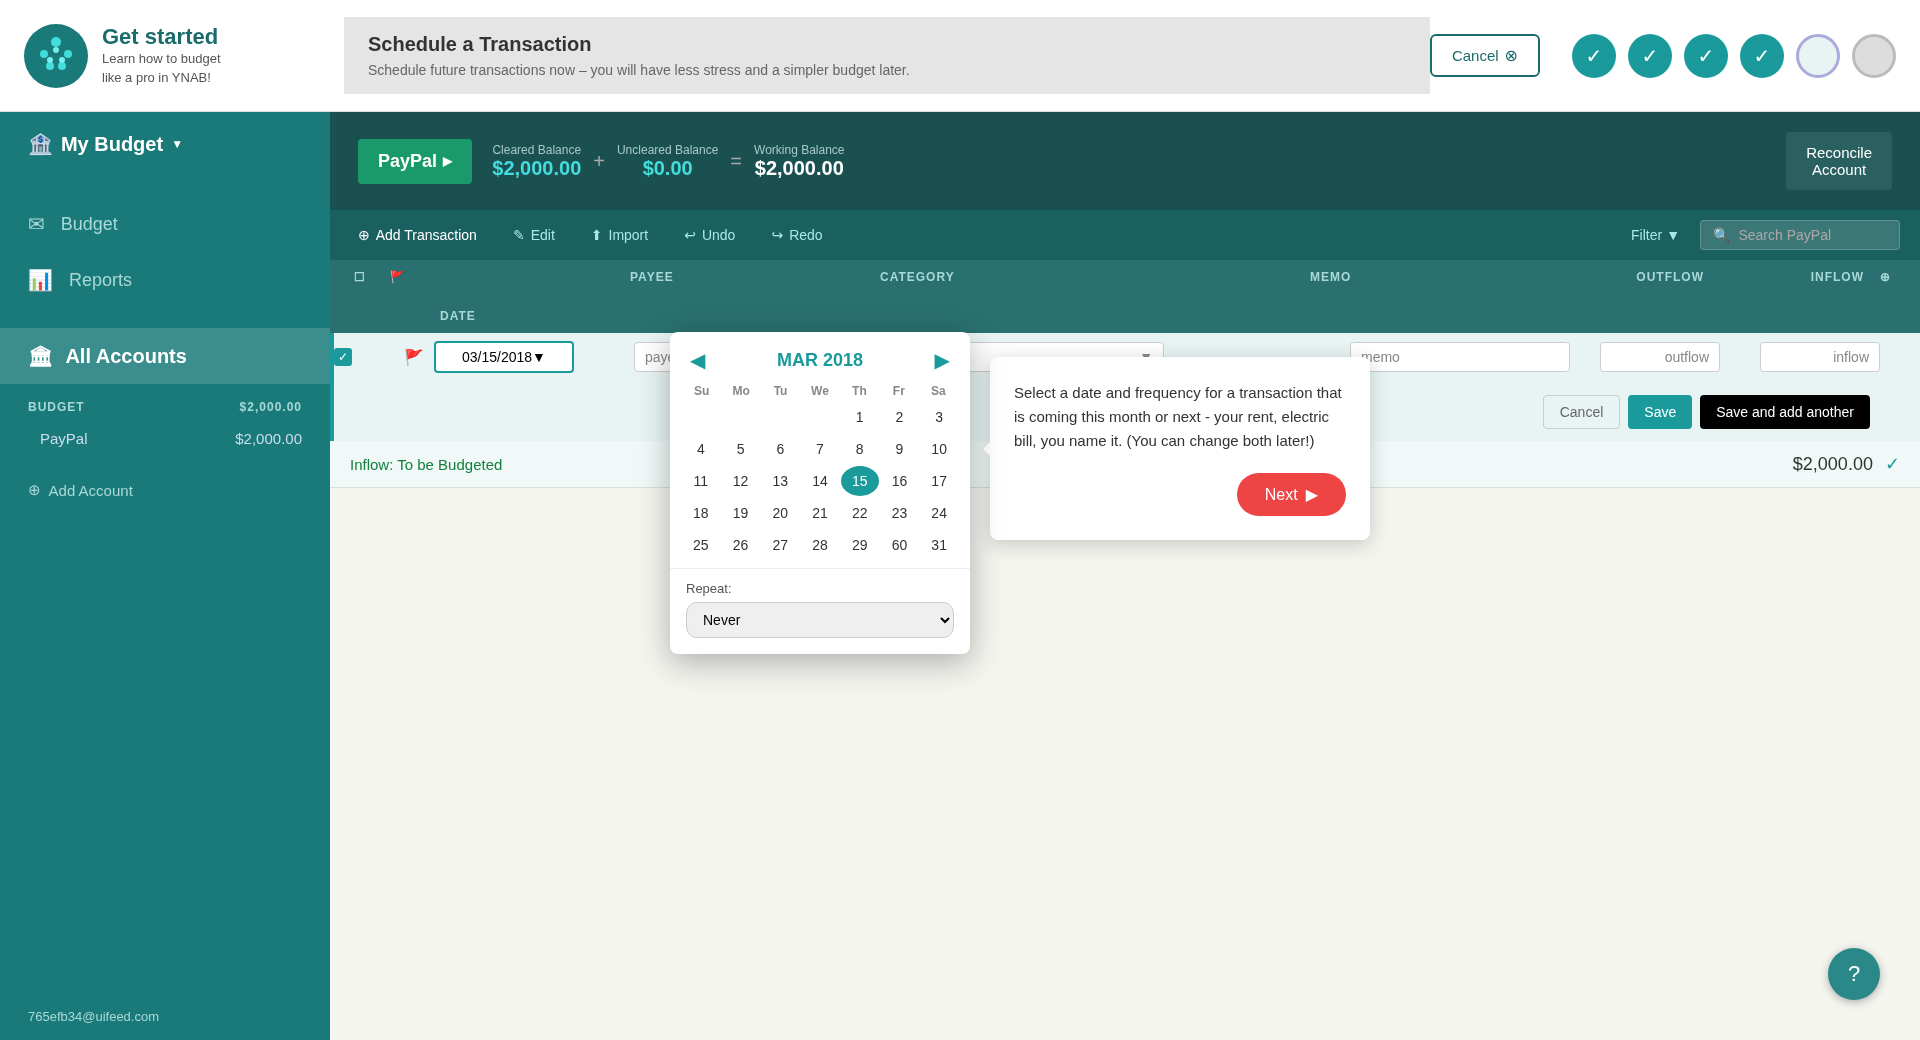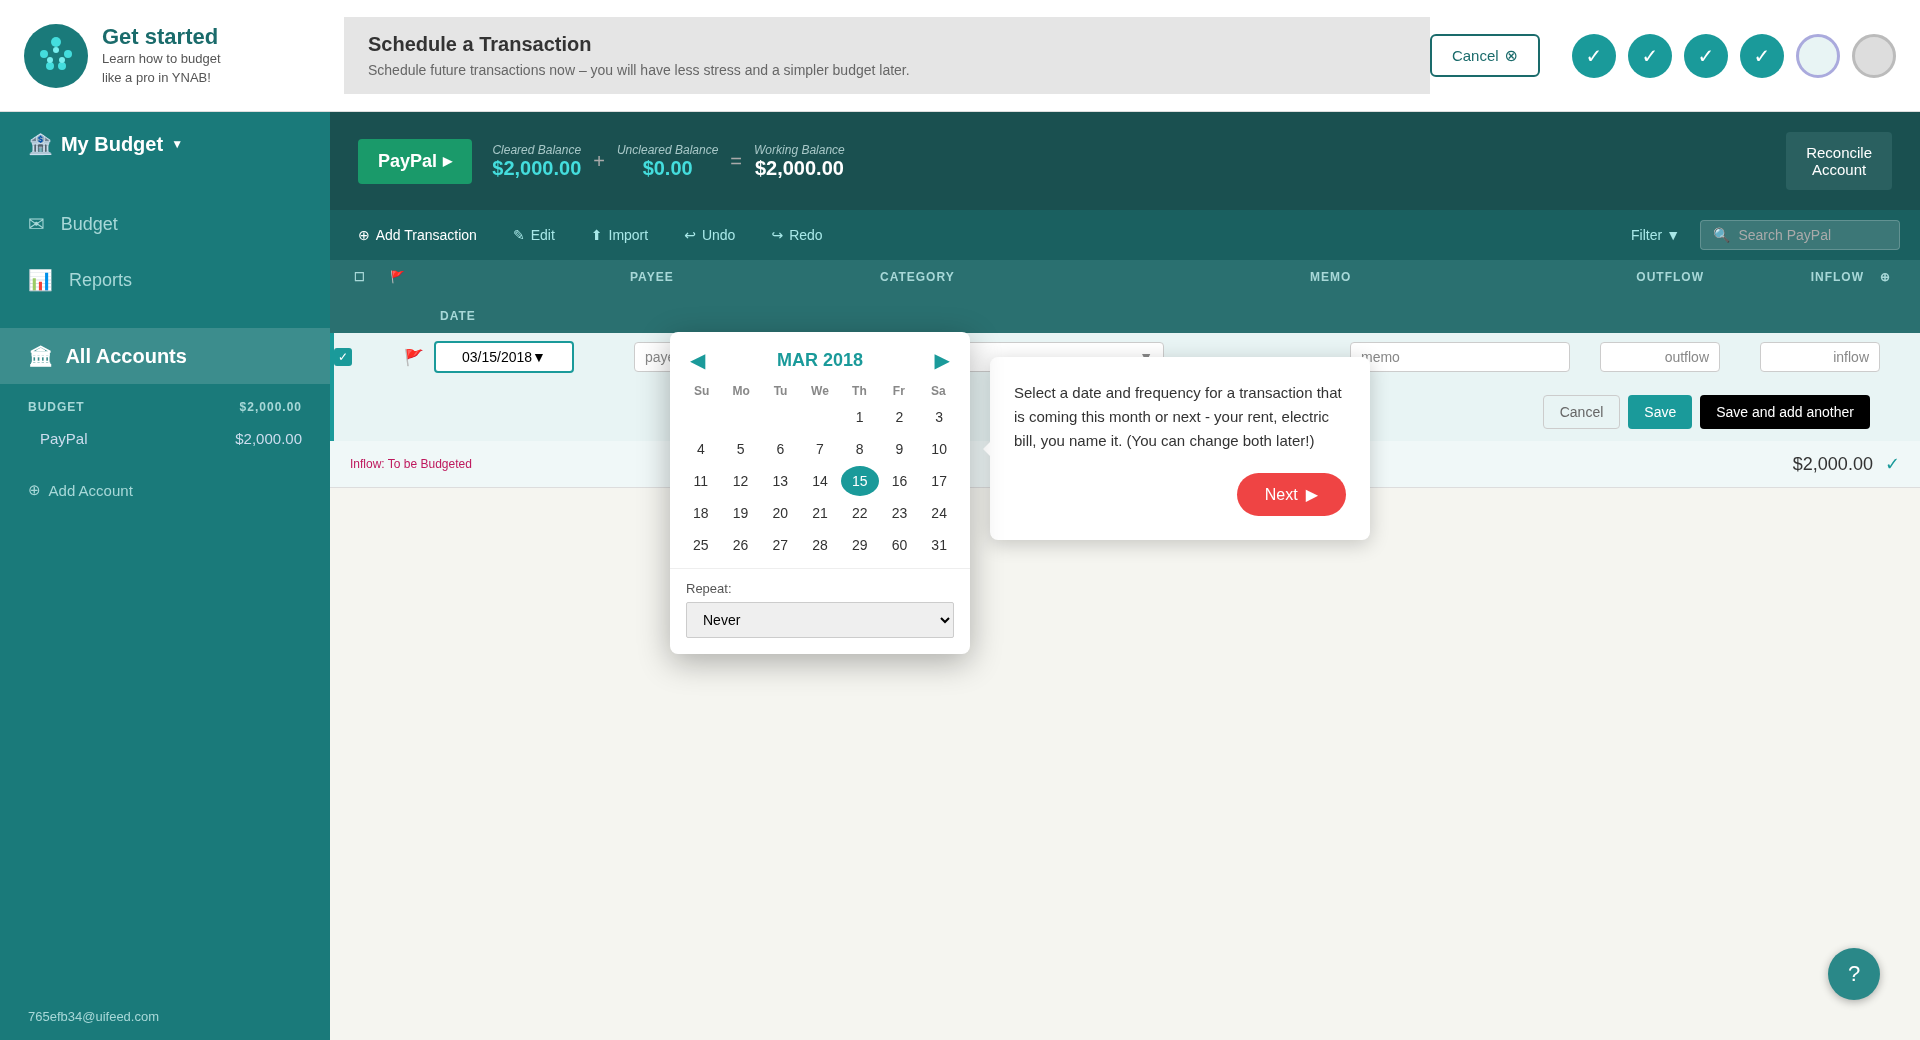--- a/index.html
+++ b/index.html
@@ -182,21 +182,21 @@
       align-items: center;
       gap: 6px;
     }
     .paypal-badge::after { content: '▶'; font-size: 12px; }
     .balance-group {
       display: flex;
       align-items: center;
       gap: 12px;
     }
     .balance-item { text-align: center; }
-    .balance-label { font-size: 12px; color: #a8c8c8; font-style: italic; }
+    .balance-label { font-size: 12px; color: #a8c8c8; }
     .balance-value { font-size: 20px; color: #4dd; font-weight: 600; }
     .balance-sep { color: #aaa; font-size: 20px; }
     .working-balance .balance-value { color: #fff; }
 
     .reconcile-btn {
       margin-left: auto;
       background: #2a6060;
       border: none;
       color: #fff;
       font-size: 15px;
@@ -424,21 +424,21 @@
     .cal-repeat label {
       font-size: 13px;
       color: #555;
       display: block;
       margin-bottom: 6px;
     }
     .cal-repeat select {
       width: 100%;
       padding: 8px 12px;
       border: 1px solid #ccc;
-      border-radius: 2px;
+      border-radius: 11px;
       font-size: 14px;
     }
 
     
     .tooltip-popup {
       position: absolute;
       top: 245px;
       left: 660px;
       background: #fff;
       border-radius: 8px;
@@ -476,21 +476,21 @@
     }
 
     
     .balance-row {
       display: flex;
       align-items: center;
       padding: 12px 20px;
       background: #f0f8f8;
       border-bottom: 1px solid #ddd;
     }
-    .balance-row-label { flex: 1; font-size: 12px; color: #be185d; }
+    .balance-row-label { flex: 1; font-size: 15px; color: #15803d; }
     .balance-row-amount { font-size: 18px; color: #333; font-weight: 500; margin-right: 12px; }
     .balance-row-icon { color: #1a9a9a; font-size: 18px; }
 
     
     .help-btn {
       position: absolute;
       bottom: 40px;
       right: 40px;
       width: 52px;
       height: 52px;

